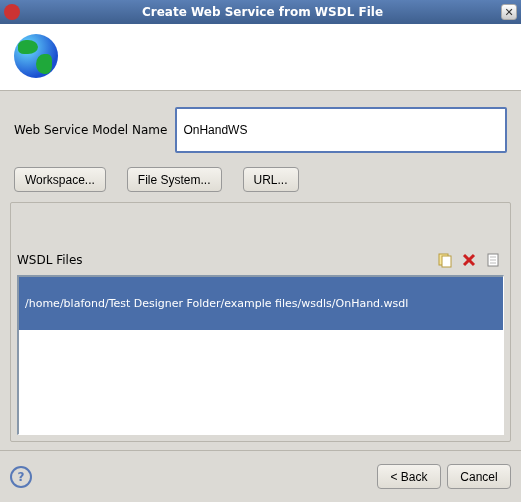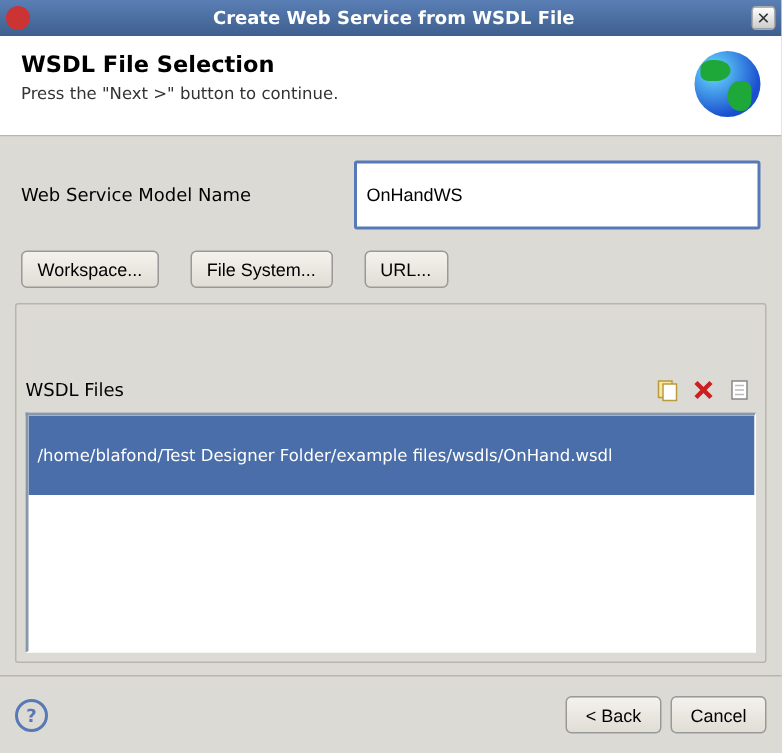--- a/index.html
+++ b/index.html
@@ -41,28 +41,28 @@
   background: radial-gradient(circle at 30% 30%, #6bdfff, #1a4fd0 70%);
   position:relative; overflow:hidden;
 }
 .globe::before, .globe::after{
   content:""; position:absolute; background:#1fa83a;
 }
 .globe::before{ width:20px; height:14px; top:6px; left:4px; border-radius:40% 50% 50% 30%;}
 .globe::after{ width:16px; height:20px; bottom:4px; right:6px; border-radius:50% 30% 40% 50%;}
 
 .form-row {
-  display:flex; align-items:center; padding: 16px 14px 8px 14px; gap: 48px;
+  display:flex; align-items:center; padding: 16px 14px 8px 14px;
 }
 .form-row label { margin-right:8px; color:#000; }
 .form-row input[type=text]{
   flex:1; height:25px; padding:21px 6px;
   border-top:2px solid #5879b7; border-left:2px solid #5879b7;
   border-right:2px solid #5879b7; border-bottom:2px solid #5879b7;
-  background:#fff; font-size:12px; border-radius:2px;margin-left:13px;
+  background:#fff; font-size:12px; border-radius:2px;
 }
 .btn-row { padding: 6px 14px 10px 14px; display:flex; gap:21px;}
 .btn {
   height:25px; padding: 0 10px; background: linear-gradient(#f4f2ed,#e0ddd5);
   border:1px solid #999; border-radius:4px; cursor:pointer; font-size:12px;
   display:inline-flex; align-items:center; justify-content:center;
 }
 
 .group {
   margin: 0 10px;
@@ -111,24 +111,20 @@
 </head>
 <body>
 
 <div class="titlebar">
   <span class="icon"></span>
   <span class="title">Create Web Service from WSDL File</span>
   <span class="close">✕</span>
 </div>
 
 <div class="header">
-  <div class="text">
-    <h2>WSDL File Selection</h2>
-    <div class="sub">Press the "Next &gt;" button to continue.</div>
-  </div>
   <div class="globe"></div>
 </div>
 
 <div class="form-row">
   <label>Web Service Model Name</label>
   <input type="text" value="OnHandWS" style="">
 </div>
 
 <div class="btn-row">
   <button class="btn">Workspace...</button>

